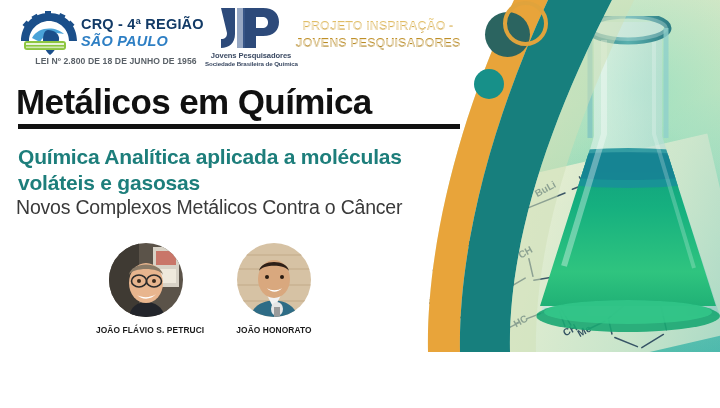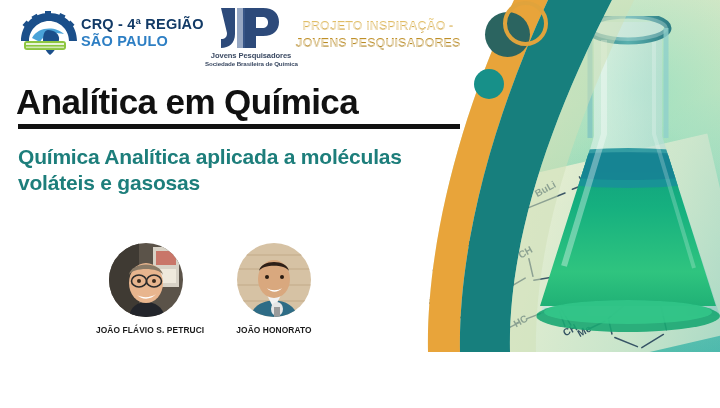--- a/index.html
+++ b/index.html
@@ -64,21 +64,21 @@
   
   .crq{position:absolute;left:18px;top:10px;width:196px;height:62px;}
   .crq-mark{position:absolute;left:0;top:0;width:62px;height:50px;}
   .crq-mark svg{width:100%;height:100%;display:block;}
   .crq-l1{
     position:absolute;left:63px;top:6px;
     font-size:14.5px;font-weight:bold;letter-spacing:.2px;color:#123a66;white-space:nowrap;
   }
   .crq-l2{
     position:absolute;left:63px;top:23px;
-    font-size:14.5px;font-weight:bold;letter-spacing:.2px;color:#2e7fc4;white-space:nowrap;
+    font-size:14.5px;font-weight:bold;letter-spacing:.2px;color:#2e7fc4;white-space:nowrap;font-style:italic;
   }
   .crq-l3{
     position:absolute;left:0px;top:46px;width:196px;text-align:center;
     font-size:8.6px;font-weight:bold;letter-spacing:.1px;color:#5a6168;white-space:nowrap;
   }
 
   .jp{position:absolute;left:205px;top:6px;width:92px;height:66px;}
   .jp-mark{position:absolute;left:12px;top:0;width:66px;height:44px;}
   .jp-mark svg{width:100%;height:100%;display:block;}
   .jp-l1{
@@ -282,20 +282,21 @@
 
         <g>
           <rect x="6" y="31" width="42" height="9" rx="3" fill="#8dc63f"></rect>
           <rect x="8" y="33" width="38" height="2" fill="#ffffff" opacity=".8"></rect>
           <rect x="8" y="36.5" width="38" height="1.6" fill="#ffffff" opacity=".6"></rect>
         </g>
       </svg>
     </div>
     <div class="crq-l1">CRQ - 4ª REGIÃO</div>
     <div class="crq-l2">SÃO PAULO</div>
+    <div class="crq-l3">LEI Nº 2.800 DE 18 DE JUNHO DE 1956</div>
   </div>
 
   <div class="jp">
     <div class="jp-mark">
       <svg viewBox="0 0 66 44" xmlns="http://www.w3.org/2000/svg">
         <g fill="#2d4a7a">
           <path d="M4 2 h14 v26 c0 9 -6 14 -14 14 v-9 c4 0 6 -2 6 -6 Z"></path>
           <path d="M26 2 h20 c11 0 16 6 16 14 0 8 -5 14 -16 14 h-7 v12 h-13 Z M39 11 v11 h6 c4 0 6 -2 6 -5.5 C51 13 49 11 45 11 Z"></path>
         </g>
         <path d="M20 2 h8 v40 h-8 Z" fill="#3f5f92" opacity=".55"></path>
@@ -303,23 +304,24 @@
     </div>
     <div class="jp-l1">Jovens Pesquisadores</div>
     <div class="jp-l2">Sociedade Brasileira de Química</div>
   </div>
 
   <div class="projeto">
     <div>PROJETO INSPIRAÇÃO -</div>
     <div>JOVENS PESQUISADORES</div>
   </div>
 
-  <div class="title">Analítica em Química</div>
+  <div class="title">Metálicos em Química</div>
   <div class="title-rule"></div>
   <div class="sub1">Química Analítica aplicada a moléculas voláteis e gasosas</div>
+  <div class="sub2">Novos Complexos Metálicos Contra o Câncer</div>
 
   <div class="speakers">
 
     <div class="sp a">
       <div class="sp-photo">
         <svg viewBox="0 0 74 74" xmlns="http://www.w3.org/2000/svg">
           <rect width="74" height="74" fill="#5b5349"></rect>
           <rect x="0" y="0" width="30" height="74" fill="#3f3a33"></rect>
           <rect x="44" y="4" width="26" height="40" fill="#d8d2c6"></rect>
           <rect x="47" y="8" width="20" height="14" fill="#c0392b" opacity=".6"></rect>

